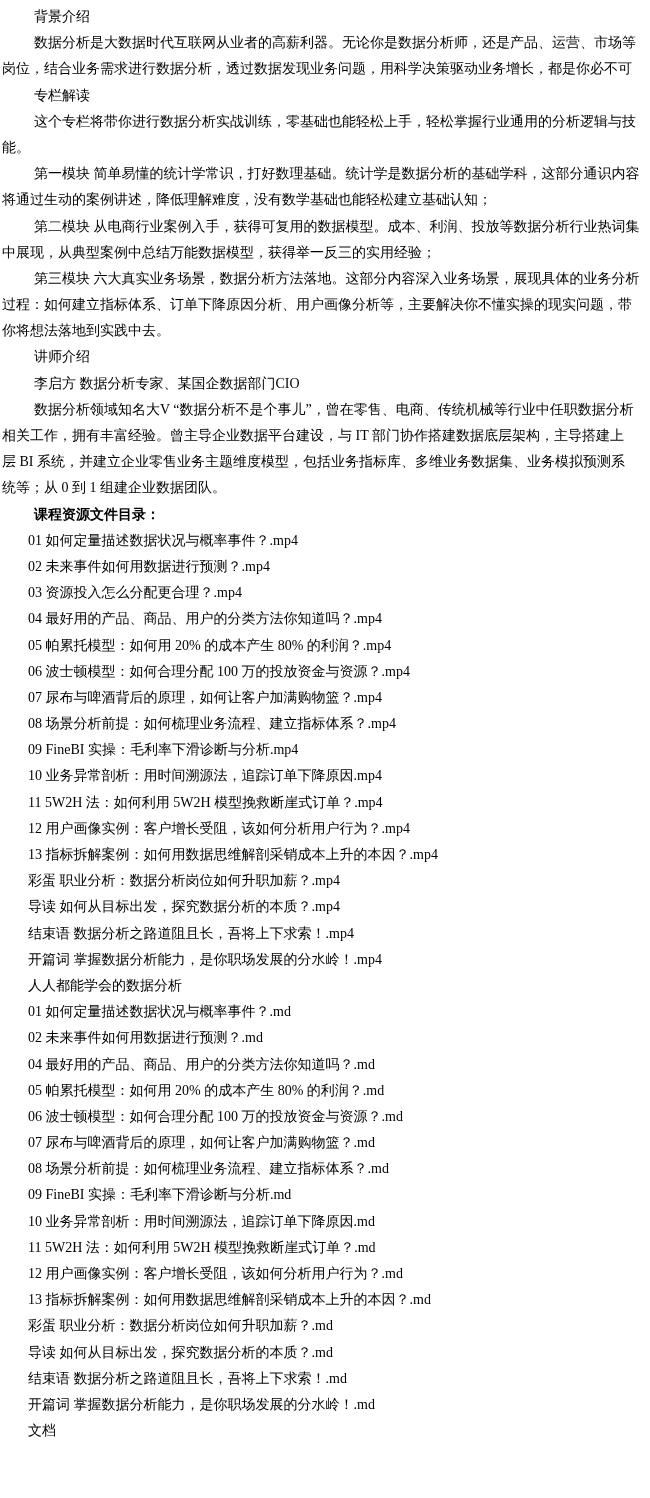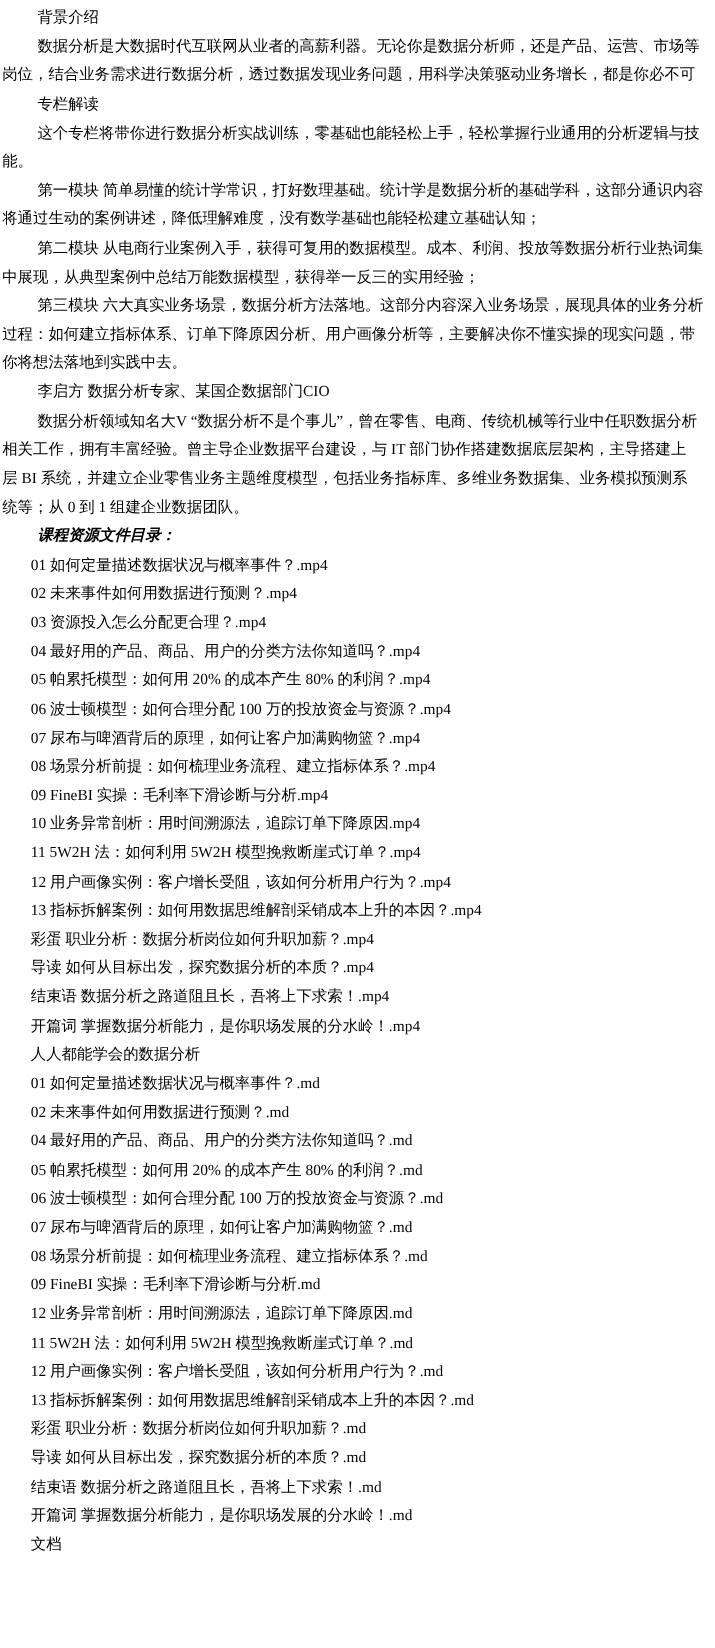--- a/index.html
+++ b/index.html
@@ -22,40 +22,41 @@
     height: 26.2px;
     line-height: 26.2px;
     font-size: 14px;
     white-space: pre;
     overflow: hidden;
     color: #000000;
   }
   .line.indent { padding-left: 32px; }
   .line.flush  { padding-left: 0; }
   .line.file   { padding-left: 26px; }
-  .line.bold   { font-weight: 700; font-style: italic; }
+  .line.bold   { font-weight: 700; }
 </style>
 </head>
 <body>
 
 <div class="page">
   <div class="doc-body">
       <div class="line indent">背景介绍</div>
       <div class="line indent">数据分析是大数据时代互联网从业者的高薪利器。无论你是数据分析师，还是产品、运营、市场等</div>
       <div class="line flush">岗位，结合业务需求进行数据分析，透过数据发现业务问题，用科学决策驱动业务增长，都是你必不可</div>
       <div class="line indent">专栏解读</div>
       <div class="line indent">这个专栏将带你进行数据分析实战训练，零基础也能轻松上手，轻松掌握行业通用的分析逻辑与技</div>
       <div class="line flush">能。</div>
       <div class="line indent">第一模块 简单易懂的统计学常识，打好数理基础。统计学是数据分析的基础学科，这部分通识内容</div>
       <div class="line flush">将通过生动的案例讲述，降低理解难度，没有数学基础也能轻松建立基础认知；</div>
       <div class="line indent">第二模块 从电商行业案例入手，获得可复用的数据模型。成本、利润、投放等数据分析行业热词集</div>
       <div class="line flush">中展现，从典型案例中总结万能数据模型，获得举一反三的实用经验；</div>
       <div class="line indent">第三模块 六大真实业务场景，数据分析方法落地。这部分内容深入业务场景，展现具体的业务分析</div>
       <div class="line flush">过程：如何建立指标体系、订单下降原因分析、用户画像分析等，主要解决你不懂实操的现实问题，带</div>
       <div class="line flush">你将想法落地到实践中去。</div>
+      <div class="line indent">讲师介绍</div>
       <div class="line indent">李启方 数据分析专家、某国企数据部门CIO</div>
       <div class="line indent">数据分析领域知名大V “数据分析不是个事儿”，曾在零售、电商、传统机械等行业中任职数据分析</div>
       <div class="line flush">相关工作，拥有丰富经验。曾主导企业数据平台建设，与 IT 部门协作搭建数据底层架构，主导搭建上</div>
       <div class="line flush">层 BI 系统，并建立企业零售业务主题维度模型，包括业务指标库、多维业务数据集、业务模拟预测系</div>
       <div class="line flush">统等；从 0 到 1 组建企业数据团队。</div>
       <div class="line indent bold">课程资源文件目录：</div>
       <div class="line file">01 如何定量描述数据状况与概率事件？.mp4</div>
       <div class="line file">02 未来事件如何用数据进行预测？.mp4</div>
       <div class="line file">03 资源投入怎么分配更合理？.mp4</div>
       <div class="line file">04 最好用的产品、商品、用户的分类方法你知道吗？.mp4</div>
@@ -74,21 +75,21 @@
       <div class="line file">开篇词 掌握数据分析能力，是你职场发展的分水岭！.mp4</div>
       <div class="line file">人人都能学会的数据分析</div>
       <div class="line file">01 如何定量描述数据状况与概率事件？.md</div>
       <div class="line file">02 未来事件如何用数据进行预测？.md</div>
       <div class="line file">04 最好用的产品、商品、用户的分类方法你知道吗？.md</div>
       <div class="line file">05 帕累托模型：如何用 20% 的成本产生 80% 的利润？.md</div>
       <div class="line file">06 波士顿模型：如何合理分配 100 万的投放资金与资源？.md</div>
       <div class="line file">07 尿布与啤酒背后的原理，如何让客户加满购物篮？.md</div>
       <div class="line file">08 场景分析前提：如何梳理业务流程、建立指标体系？.md</div>
       <div class="line file">09 FineBI 实操：毛利率下滑诊断与分析.md</div>
-      <div class="line file">12 业务异常剖析：用时间溯源法，追踪订单下降原因.md</div>
+      <div class="line file">10 业务异常剖析：用时间溯源法，追踪订单下降原因.md</div>
       <div class="line file">11 5W2H 法：如何利用 5W2H 模型挽救断崖式订单？.md</div>
       <div class="line file">12 用户画像实例：客户增长受阻，该如何分析用户行为？.md</div>
       <div class="line file">13 指标拆解案例：如何用数据思维解剖采销成本上升的本因？.md</div>
       <div class="line file">彩蛋 职业分析：数据分析岗位如何升职加薪？.md</div>
       <div class="line file">导读 如何从目标出发，探究数据分析的本质？.md</div>
       <div class="line file">结束语 数据分析之路道阻且长，吾将上下求索！.md</div>
       <div class="line file">开篇词 掌握数据分析能力，是你职场发展的分水岭！.md</div>
       <div class="line file">文档</div>
     </div>
 </div>

